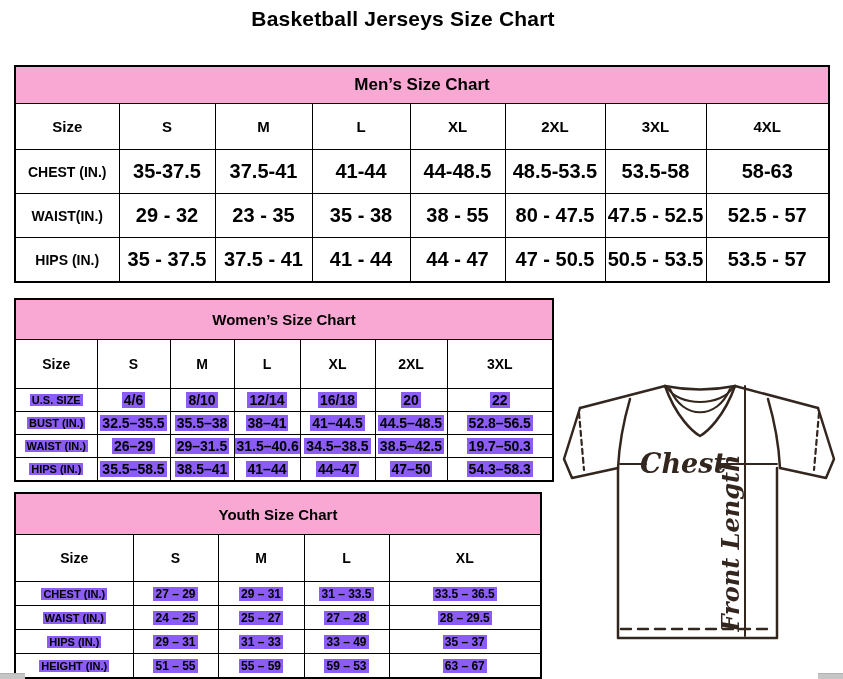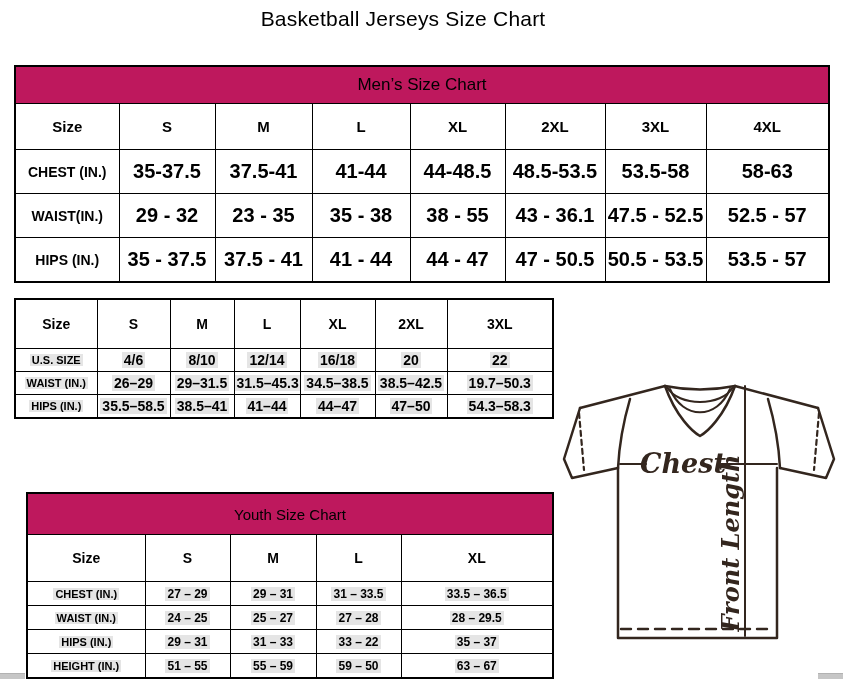--- a/index.html
+++ b/index.html
@@ -3,54 +3,54 @@
 <meta charset="utf-8">
 <style>
   html,body { margin:0; padding:0; }
   body {
     width:843px; height:679px; position:relative; background:#ffffff;
     font-family:"Liberation Sans", sans-serif; color:#000;
     overflow:hidden;
   }
   .page-title {
     position:absolute; top:7px; left:0; width:806px; text-align:center;
-    font-size:21px; font-weight:normal; letter-spacing:0.2px;
+    font-size:21px; font-weight:bold; letter-spacing:0.2px;
   }
   table.size-table {
     position:absolute; border-collapse:collapse; table-layout:fixed;
     border:2px solid #000;
   }
   .size-table th, .size-table td {
     border:1px solid #000; text-align:center; vertical-align:middle; padding:0;
     overflow:hidden; white-space:nowrap;
   }
-  .tbl-title { background:#be185d; font-weight:normal; }
+  .tbl-title { background:#f9a8d4; font-weight:bold; }
 
   
   .mens { left:14px; top:65px; width:814px; }
   .mens .tbl-title { height:36px; font-size:17px; }
   .mens .colrow th { height:45px; font-size:15px; font-weight:bold; }
   .mens .datarow td { height:43px; font-size:20px; font-weight:bold; }
   .mens .datarow td.rowlabel { font-size:14px; }
 
   
   .womens { left:14px; top:298px; width:538px; }
   .womens .tbl-title { height:39px; font-size:15px; }
   .womens .colrow th { height:48px; font-size:14px; font-weight:bold; }
   .womens .datarow td { height:22px; font-size:14px; font-weight:bold; }
   .womens .datarow td.rowlabel { font-size:11px; }
 
   
-  .youth { left:14px; top:492px; width:526px;margin-left:12px; }
+  .youth { left:14px; top:492px; width:526px; }
   .youth .tbl-title { height:40px; font-size:15px; }
   .youth .colrow th { height:46px; font-size:14px; font-weight:bold; }
   .youth .datarow td { height:23px; font-size:12px; font-weight:bold; }
   .youth .datarow td.rowlabel { font-size:11px; }
 
-  .hl { background:#e5e5e5; padding:0 2px; }
+  .hl { background:#8b5cf6; padding:0 2px; }
 
   
   .jersey-wrap { position:absolute; left:557px; top:373px; width:284px; height:274px; }
   .jersey-wrap svg { display:block; }
   .measure-text {
     font-family:"DejaVu Serif", serif; font-style:italic; font-weight:bold;
     fill:#33261e;
   }
 
   
@@ -100,21 +100,21 @@
     <td>48.5-53.5</td>
     <td>53.5-58</td>
     <td>58-63</td>
   </tr>
   <tr class="datarow">
     <td class="rowlabel">WAIST(IN.)</td>
     <td>29 - 32</td>
     <td>23 - 35</td>
     <td>35 - 38</td>
     <td>38 - 55</td>
-    <td>43 - 36.1</td>
+    <td>80 - 47.5</td>
     <td>47.5 - 52.5</td>
     <td>52.5 - 57</td>
   </tr>
   <tr class="datarow">
     <td class="rowlabel">HIPS (IN.)</td>
     <td>35 - 37.5</td>
     <td>37.5 - 41</td>
     <td>41 - 44</td>
     <td>44 - 47</td>
     <td>47 - 50.5</td>
@@ -128,43 +128,55 @@
   <colgroup>
     <col style="width:82px">
       <col style="width:73px">
       <col style="width:64px">
       <col style="width:66px">
     <col style="width:75px">
       <col style="width:72px">
       <col style="width:106px">
   </colgroup>
   <tbody>
+      <tr>
+        <th colspan="7" class="tbl-title">Women’s Size Chart</th>
+      </tr>
   <tr class="colrow">
     <th>Size</th>
     <th>S</th>
     <th>M</th>
     <th>L</th>
     <th>XL</th>
     <th>2XL</th>
     <th>3XL</th>
   </tr>
   <tr class="datarow">
     <td class="rowlabel"><span class="hl">U.S. SIZE</span></td>
     <td><span class="hl">4/6</span></td>
     <td><span class="hl">8/10</span></td>
     <td><span class="hl">12/14</span></td>
     <td><span class="hl">16/18</span></td>
     <td><span class="hl">20</span></td>
     <td><span class="hl">22</span></td>
   </tr>
   <tr class="datarow">
+    <td class="rowlabel"><span class="hl">BUST (IN.)</span></td>
+    <td><span class="hl">32.5–35.5</span></td>
+    <td><span class="hl">35.5–38</span></td>
+    <td><span class="hl">38–41</span></td>
+    <td><span class="hl">41–44.5</span></td>
+    <td><span class="hl">44.5–48.5</span></td>
+    <td><span class="hl">52.8–56.5</span></td>
+  </tr>
+  <tr class="datarow">
     <td class="rowlabel"><span class="hl">WAIST (IN.)</span></td>
     <td><span class="hl">26–29</span></td>
     <td><span class="hl">29–31.5</span></td>
-    <td><span class="hl">31.5–45.3</span></td>
+    <td><span class="hl">31.5–40.6</span></td>
     <td><span class="hl">34.5–38.5</span></td>
     <td><span class="hl">38.5–42.5</span></td>
     <td><span class="hl">19.7–50.3</span></td>
   </tr>
   <tr class="datarow">
     <td class="rowlabel"><span class="hl">HIPS (IN.)</span></td>
     <td><span class="hl">35.5–58.5</span></td>
     <td><span class="hl">38.5–41</span></td>
     <td><span class="hl">41–44</span></td>
     <td><span class="hl">44–47</span></td>
@@ -204,28 +216,28 @@
     <td class="rowlabel"><span class="hl">WAIST (IN.)</span></td>
     <td><span class="hl">24 – 25</span></td>
     <td><span class="hl">25 – 27</span></td>
     <td><span class="hl">27 – 28</span></td>
     <td><span class="hl">28 – 29.5</span></td>
   </tr>
   <tr class="datarow">
     <td class="rowlabel"><span class="hl">HIPS (IN.)</span></td>
     <td><span class="hl">29 – 31</span></td>
     <td><span class="hl">31 – 33</span></td>
-    <td><span class="hl">33 – 22</span></td>
+    <td><span class="hl">33 – 49</span></td>
     <td><span class="hl">35 – 37</span></td>
   </tr>
   <tr class="datarow">
     <td class="rowlabel"><span class="hl">HEIGHT (IN.)</span></td>
     <td><span class="hl">51 – 55</span></td>
     <td><span class="hl">55 – 59</span></td>
-    <td><span class="hl">59 – 50</span></td>
+    <td><span class="hl">59 – 53</span></td>
     <td><span class="hl">63 – 67</span></td>
   </tr>
 </tbody>
   </table>
 
 <div class="jersey-wrap">
   <svg width="284" height="274" viewBox="0 0 284 274" xmlns="http://www.w3.org/2000/svg">
     <g stroke="#33261e" fill="none" stroke-linecap="round" stroke-linejoin="round">
 
       <path stroke-width="2.5" d="M108,13 L23,35"></path>

